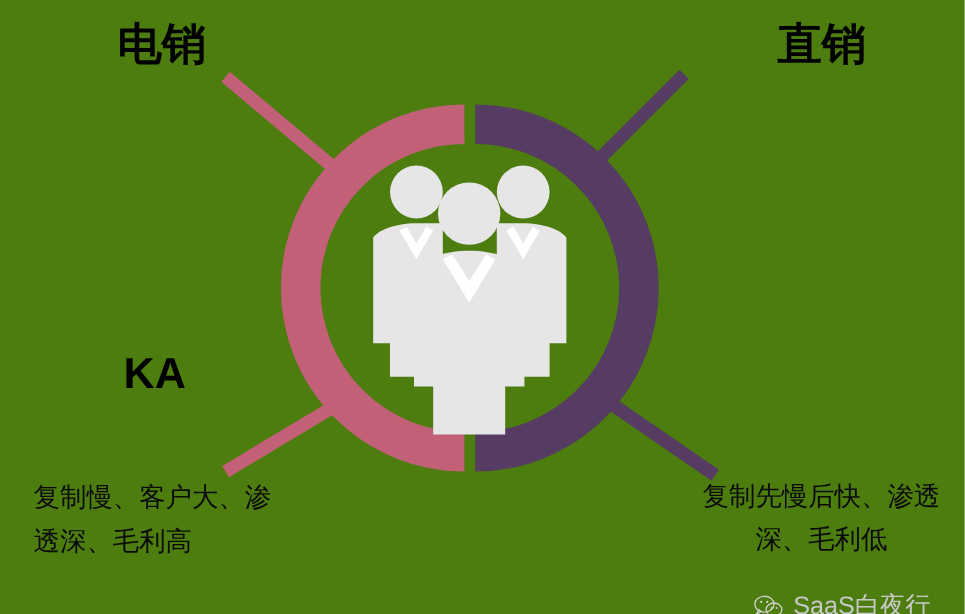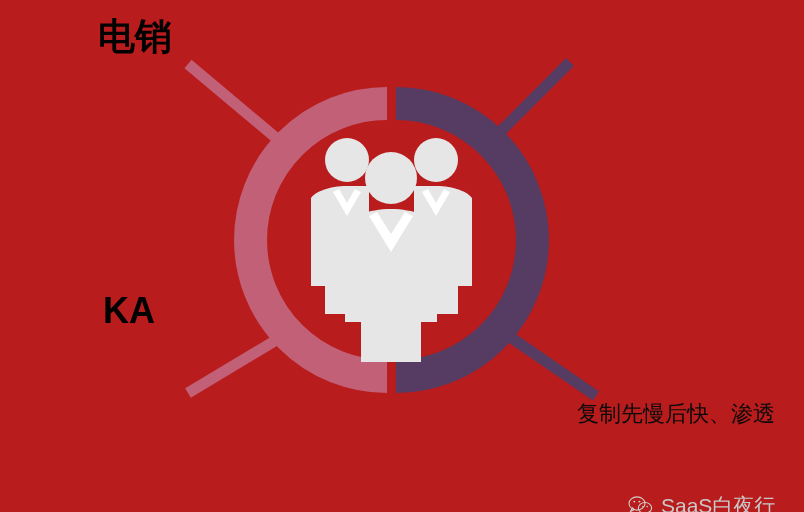--- a/index.html
+++ b/index.html
@@ -7,21 +7,21 @@
     padding: 0;
     background: #ffffff;
   }
   body {
     font-family: "Liberation Sans", "DejaVu Sans", sans-serif;
   }
   #canvas {
     position: relative;
     width: 804px;
     height: 512px;
-    background: #b91c1c;
+    background: #4d7c0f;
     overflow: hidden;
   }
   #ring-svg {
     position: absolute;
     left: 0;
     top: 0;
     width: 804px;
     height: 512px;
   }
   .quad-title {
@@ -41,21 +41,21 @@
     width: 215px;
   }
   #title-dianxiao { left: 98px;  top: 17px; }
   #title-zhixiao  { left: 648px; top: 17px; }
   #title-ka       { left: 103px; top: 291px; font-size: 36px; text-align: center; }
   #title-daili    { left: 686px; top: 290px; }
 
   #desc-dianxiao { left: 29px;  top: 131px; }
   #desc-zhixiao  { left: 577px; top: 116px; }
   #desc-ka       { left: 28px;  top: 397px; }
-  #desc-daili    { left: 577px; top: 396px; }
+  #desc-daili    { left: 577px; top: 396px; text-align: center; }
 
   #watermark {
     position: absolute;
     left: 628px;
     top: 466px;
     display: flex;
     align-items: center;
     gap: 7px;
     color: #c9c9c9;
     font-size: 21px;
@@ -116,27 +116,33 @@
                  c-5 -8 -23 -16 -46 -16 Z"></path>
         <path d="M369 216 l22 36 l22 -36 l-8 -4 l-14 22 l-14 -22 Z" fill="#ffffff"></path>
       </g>
 
       <path d="M333 192 l14 24 l14 -24 l-6 -3 l-8 14 l-8 -14 Z" fill="#ffffff"></path>
       <path d="M422 192 l14 24 l14 -24 l-6 -3 l-8 14 l-8 -14 Z" fill="#ffffff"></path>
     </g>
   </svg>
 
   <div class="quad-title" id="title-dianxiao">电销</div>
+  <div class="quad-title" id="title-zhixiao">直销</div>
   <div class="quad-title" id="title-ka">KA</div>
 
 
 
+  <div class="quad-desc" id="desc-ka">
+    <div>复制慢、客户大、渗</div>
+    <div>透深、毛利高</div>
+  </div>
 
   <div class="quad-desc" id="desc-daili">
     <div>复制先慢后快、渗透</div>
+    <div>深、毛利低</div>
   </div>
 
   <div id="watermark">
     <svg class="wechat-mark" width="26" height="22" viewBox="0 0 26 22">
       <ellipse cx="9" cy="8.5" rx="8" ry="6.6" fill="none" stroke="#cfcfcf" stroke-width="1.1"></ellipse>
       <path d="M4.5 13 L2.5 16.5 L6.2 14.6 Z" fill="none" stroke="#cfcfcf" stroke-width="1.1"></path>
       <circle cx="6.3" cy="6.6" r="0.95" fill="#cfcfcf"></circle>
       <circle cx="11.4" cy="6.6" r="0.95" fill="#cfcfcf"></circle>
       <ellipse cx="17" cy="13" rx="6.6" ry="5.5" fill="none" stroke="#cfcfcf" stroke-width="1.1"></ellipse>
       <path d="M21.4 16.6 L23.2 19.4 L20 18 Z" fill="none" stroke="#cfcfcf" stroke-width="1.1"></path>

